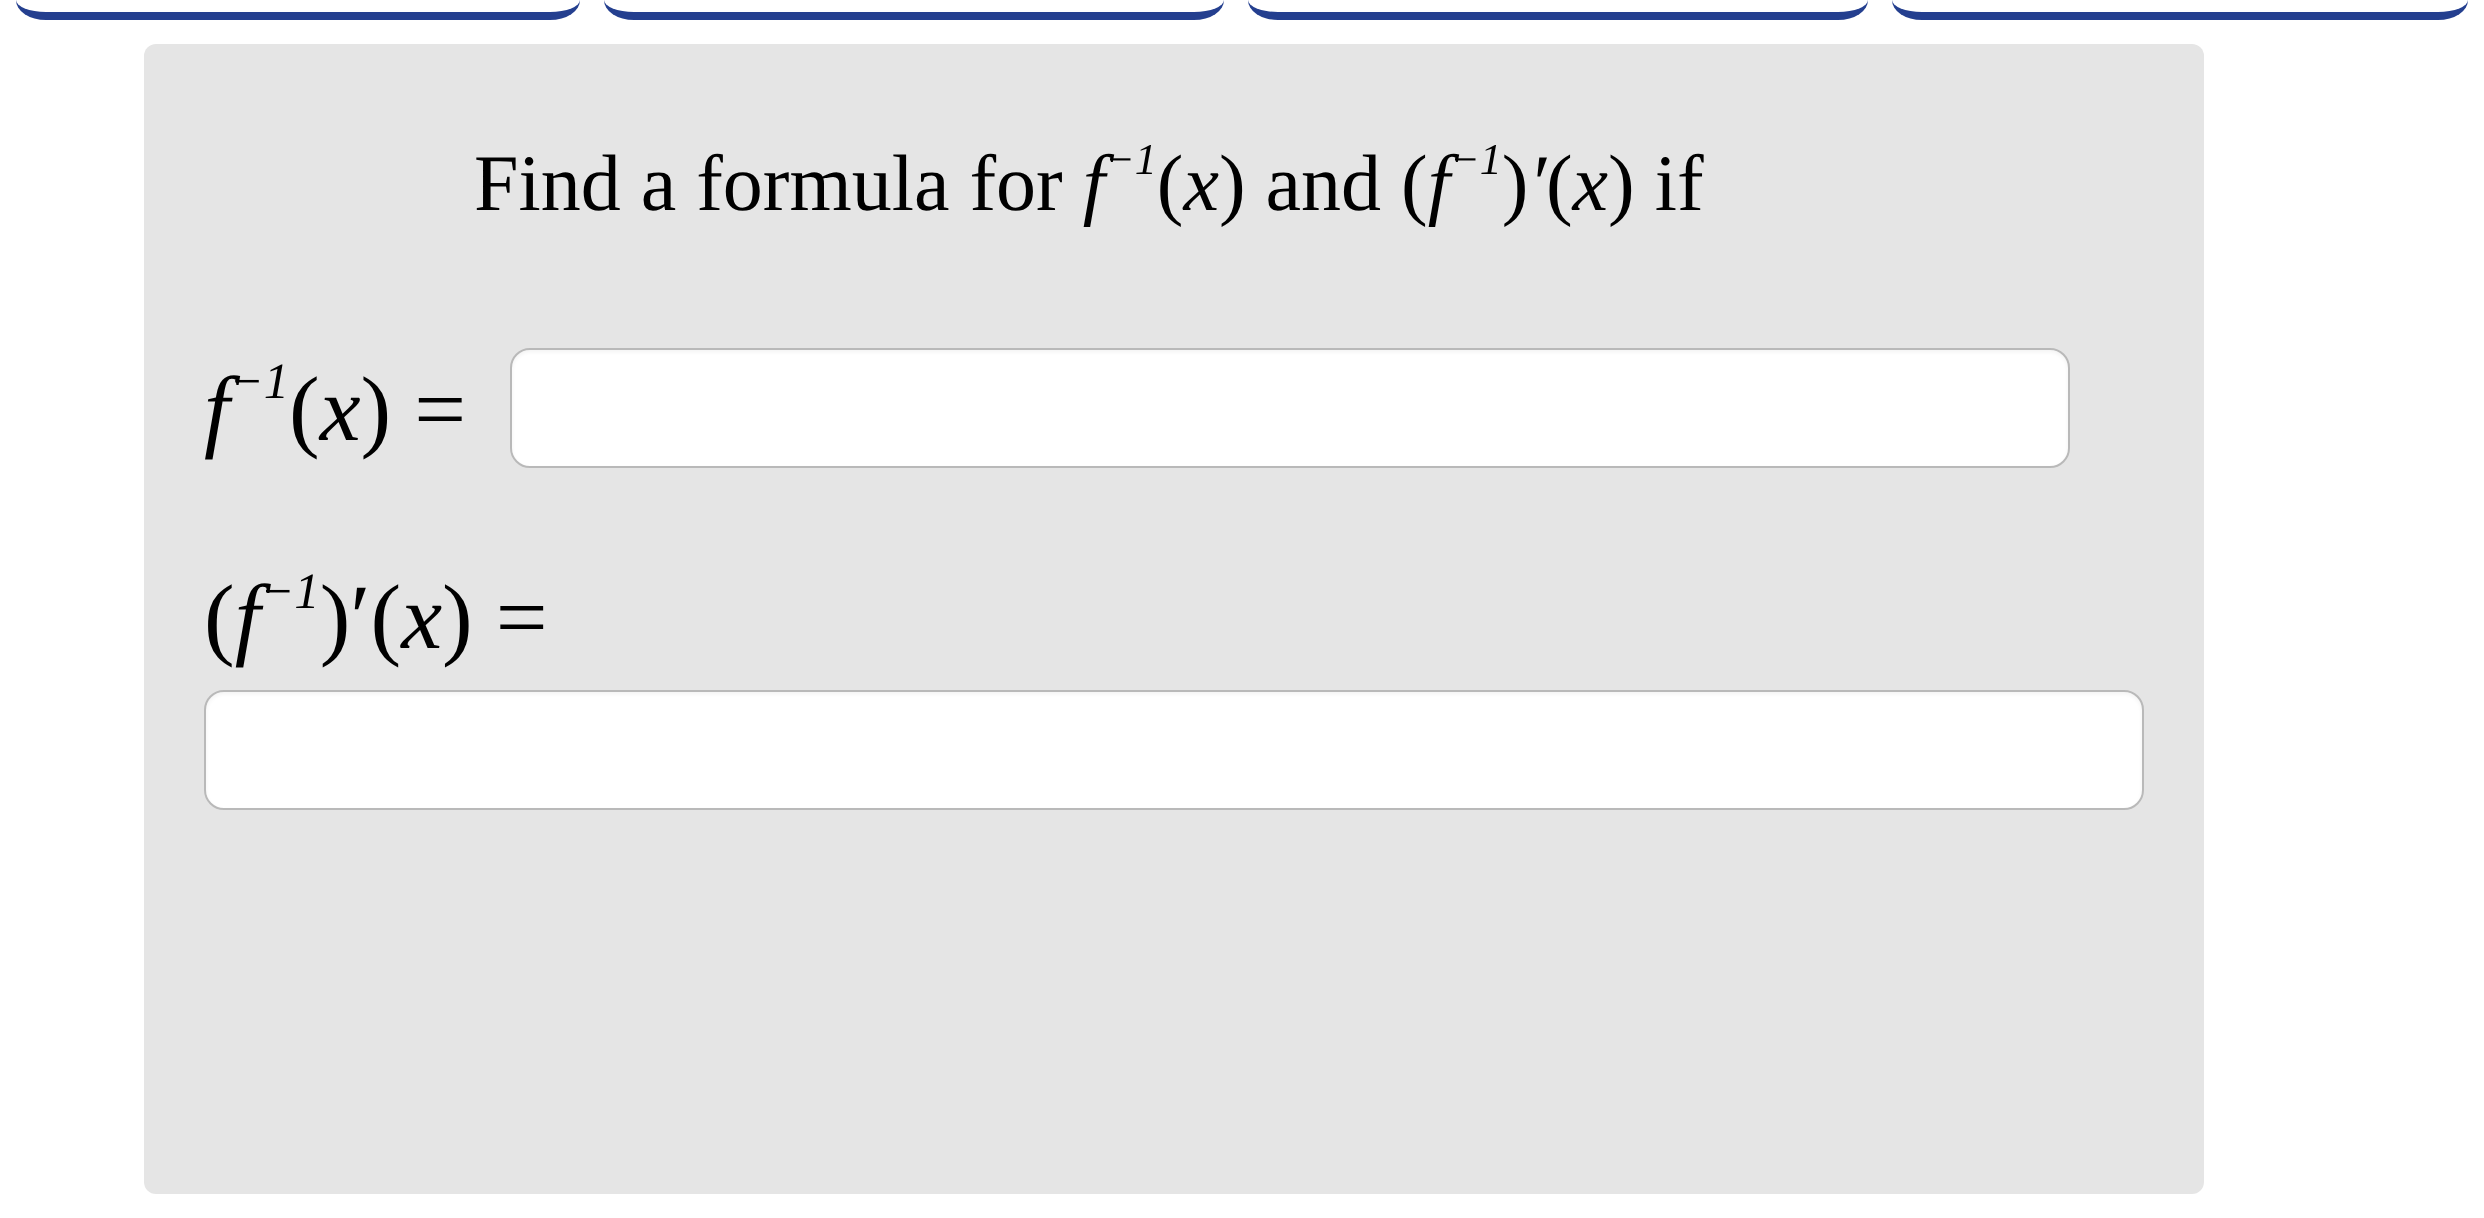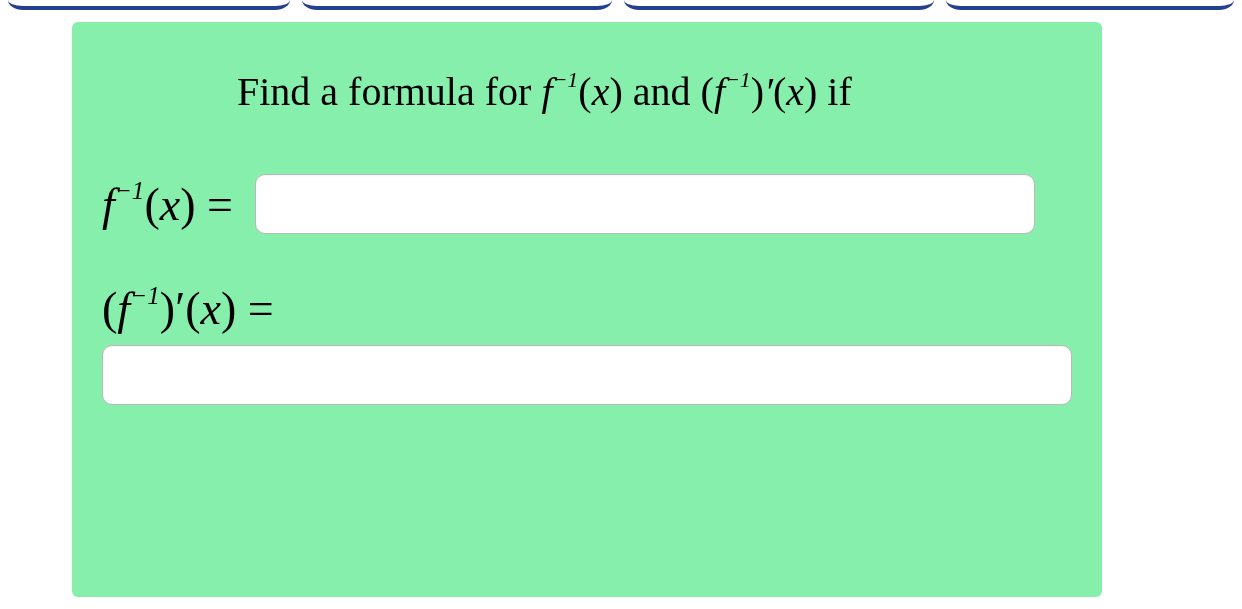--- a/index.html
+++ b/index.html
@@ -25,21 +25,21 @@
     border-bottom: 4px solid #243f8f;
     border-bottom-left-radius: 18px 12px;
     border-bottom-right-radius: 18px 12px;
   }
   .panel {
     position: absolute;
     left: 72px;
     top: 22px;
     width: 1030px;
     height: 575px;
-    background: #86efac;
+    background: #e5e5e5;
     border-radius: 6px;
     box-sizing: border-box;
     padding: 40px 30px 30px 30px;
   }
   .prompt-line {
     font-size: 40px;
     line-height: 1.2;
     text-align: left;
     margin-left: 135px;
     margin-top: 6px;

